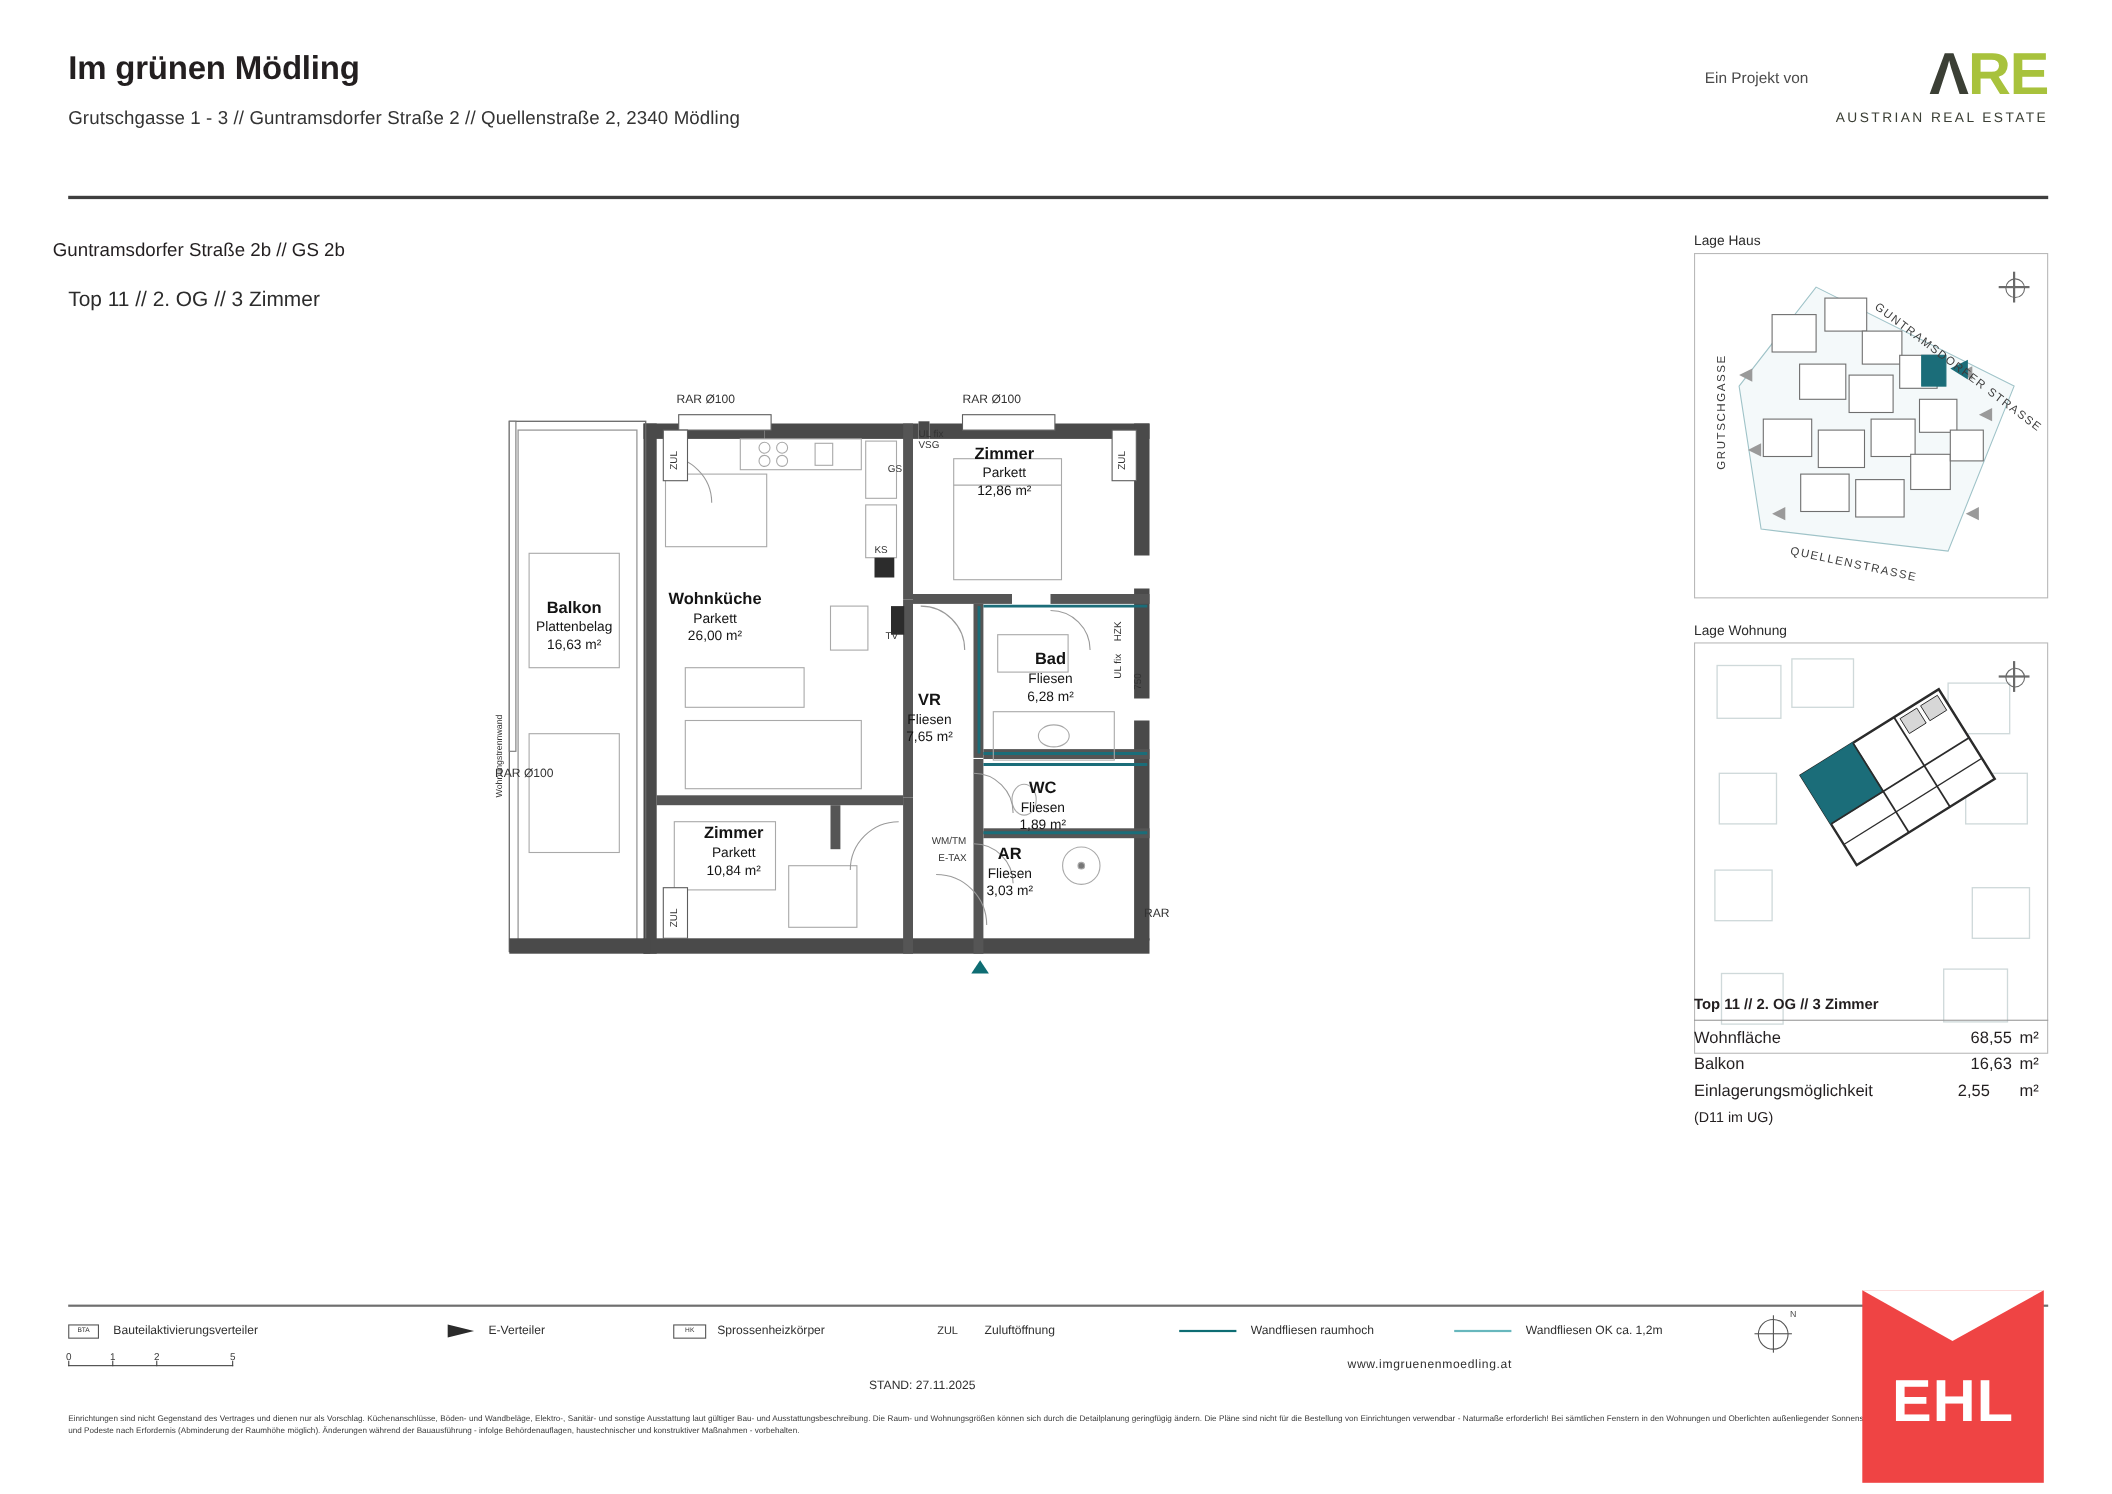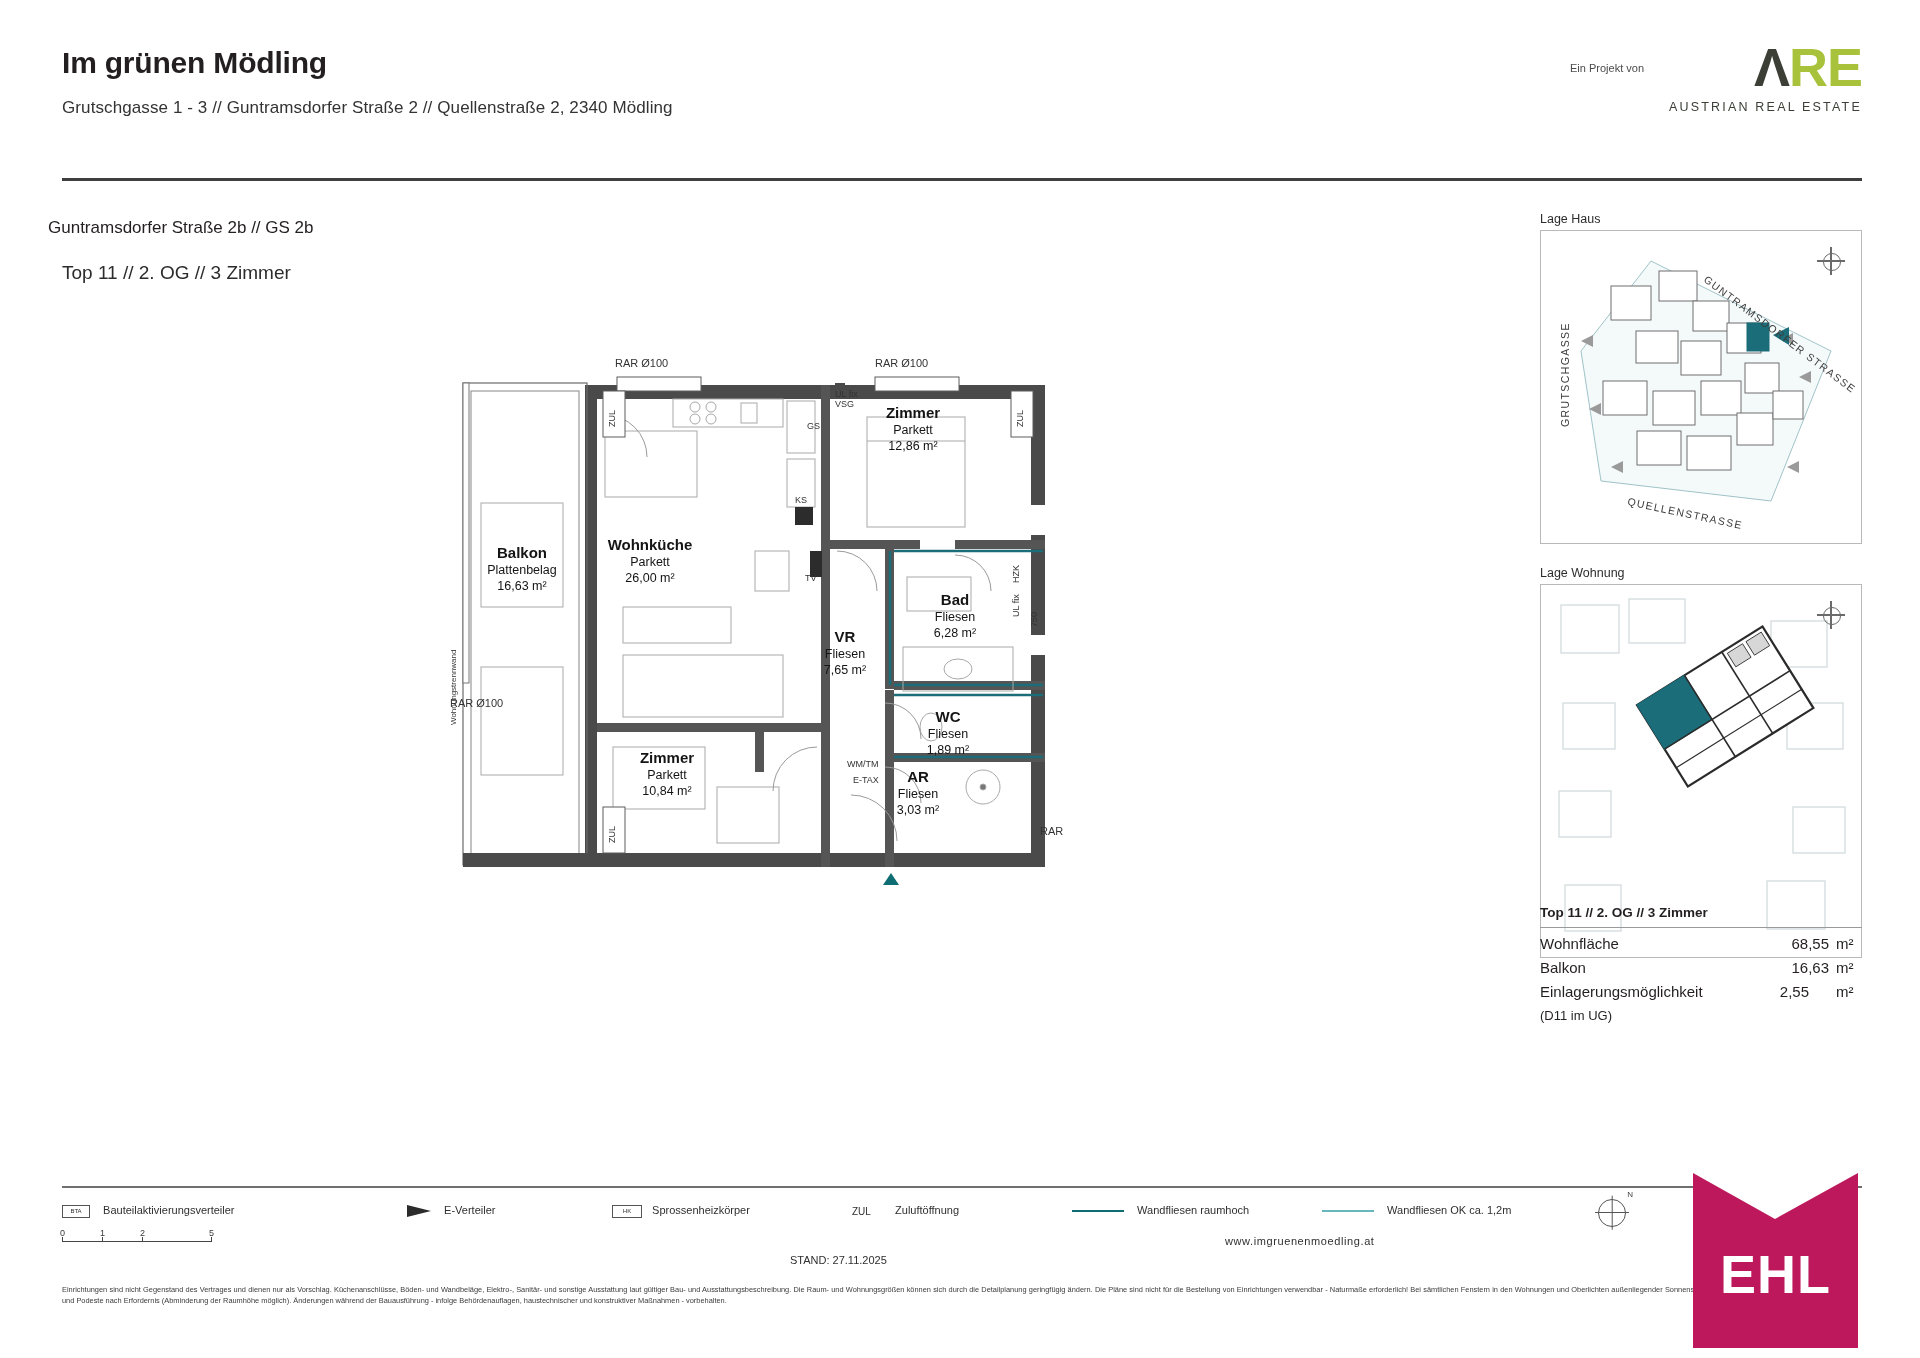--- a/index.html
+++ b/index.html
@@ -48,21 +48,21 @@
   }
 
   
   .logo-block {
     position: absolute;
     right: 58px; top: 40px;
     width: 330px;
     text-align: right;
   }
   .logo-pretext {
-    font-size: 11px;
+    font-size: 14px;
     color: #4b4b4b;
     position: absolute;
     right: 218px;
     top: 22px;
     white-space: nowrap;
   }
   .logo-mark {
     display: inline-block;
     position: relative;
     height: 56px;
@@ -246,21 +246,21 @@
     right: 62px; bottom: 72px;
     font-size: 56px;
     font-weight: bold;
     color: #1f6f8c;
     letter-spacing: -2px;
   }
   .ehl-logo {
     position: absolute;
     right: 62px; bottom: 10px;
     width: 165px; height: 175px;
-    background: #be185d;
+    background: #ef4444;
   }
   .ehl-roof {
     position: absolute;
     left: 0; top: 0;
     width: 0; height: 0;
     border-left: 82px solid transparent;
     border-right: 83px solid transparent;
     border-top: 46px solid #ffffff;
   }
   .ehl-text {

